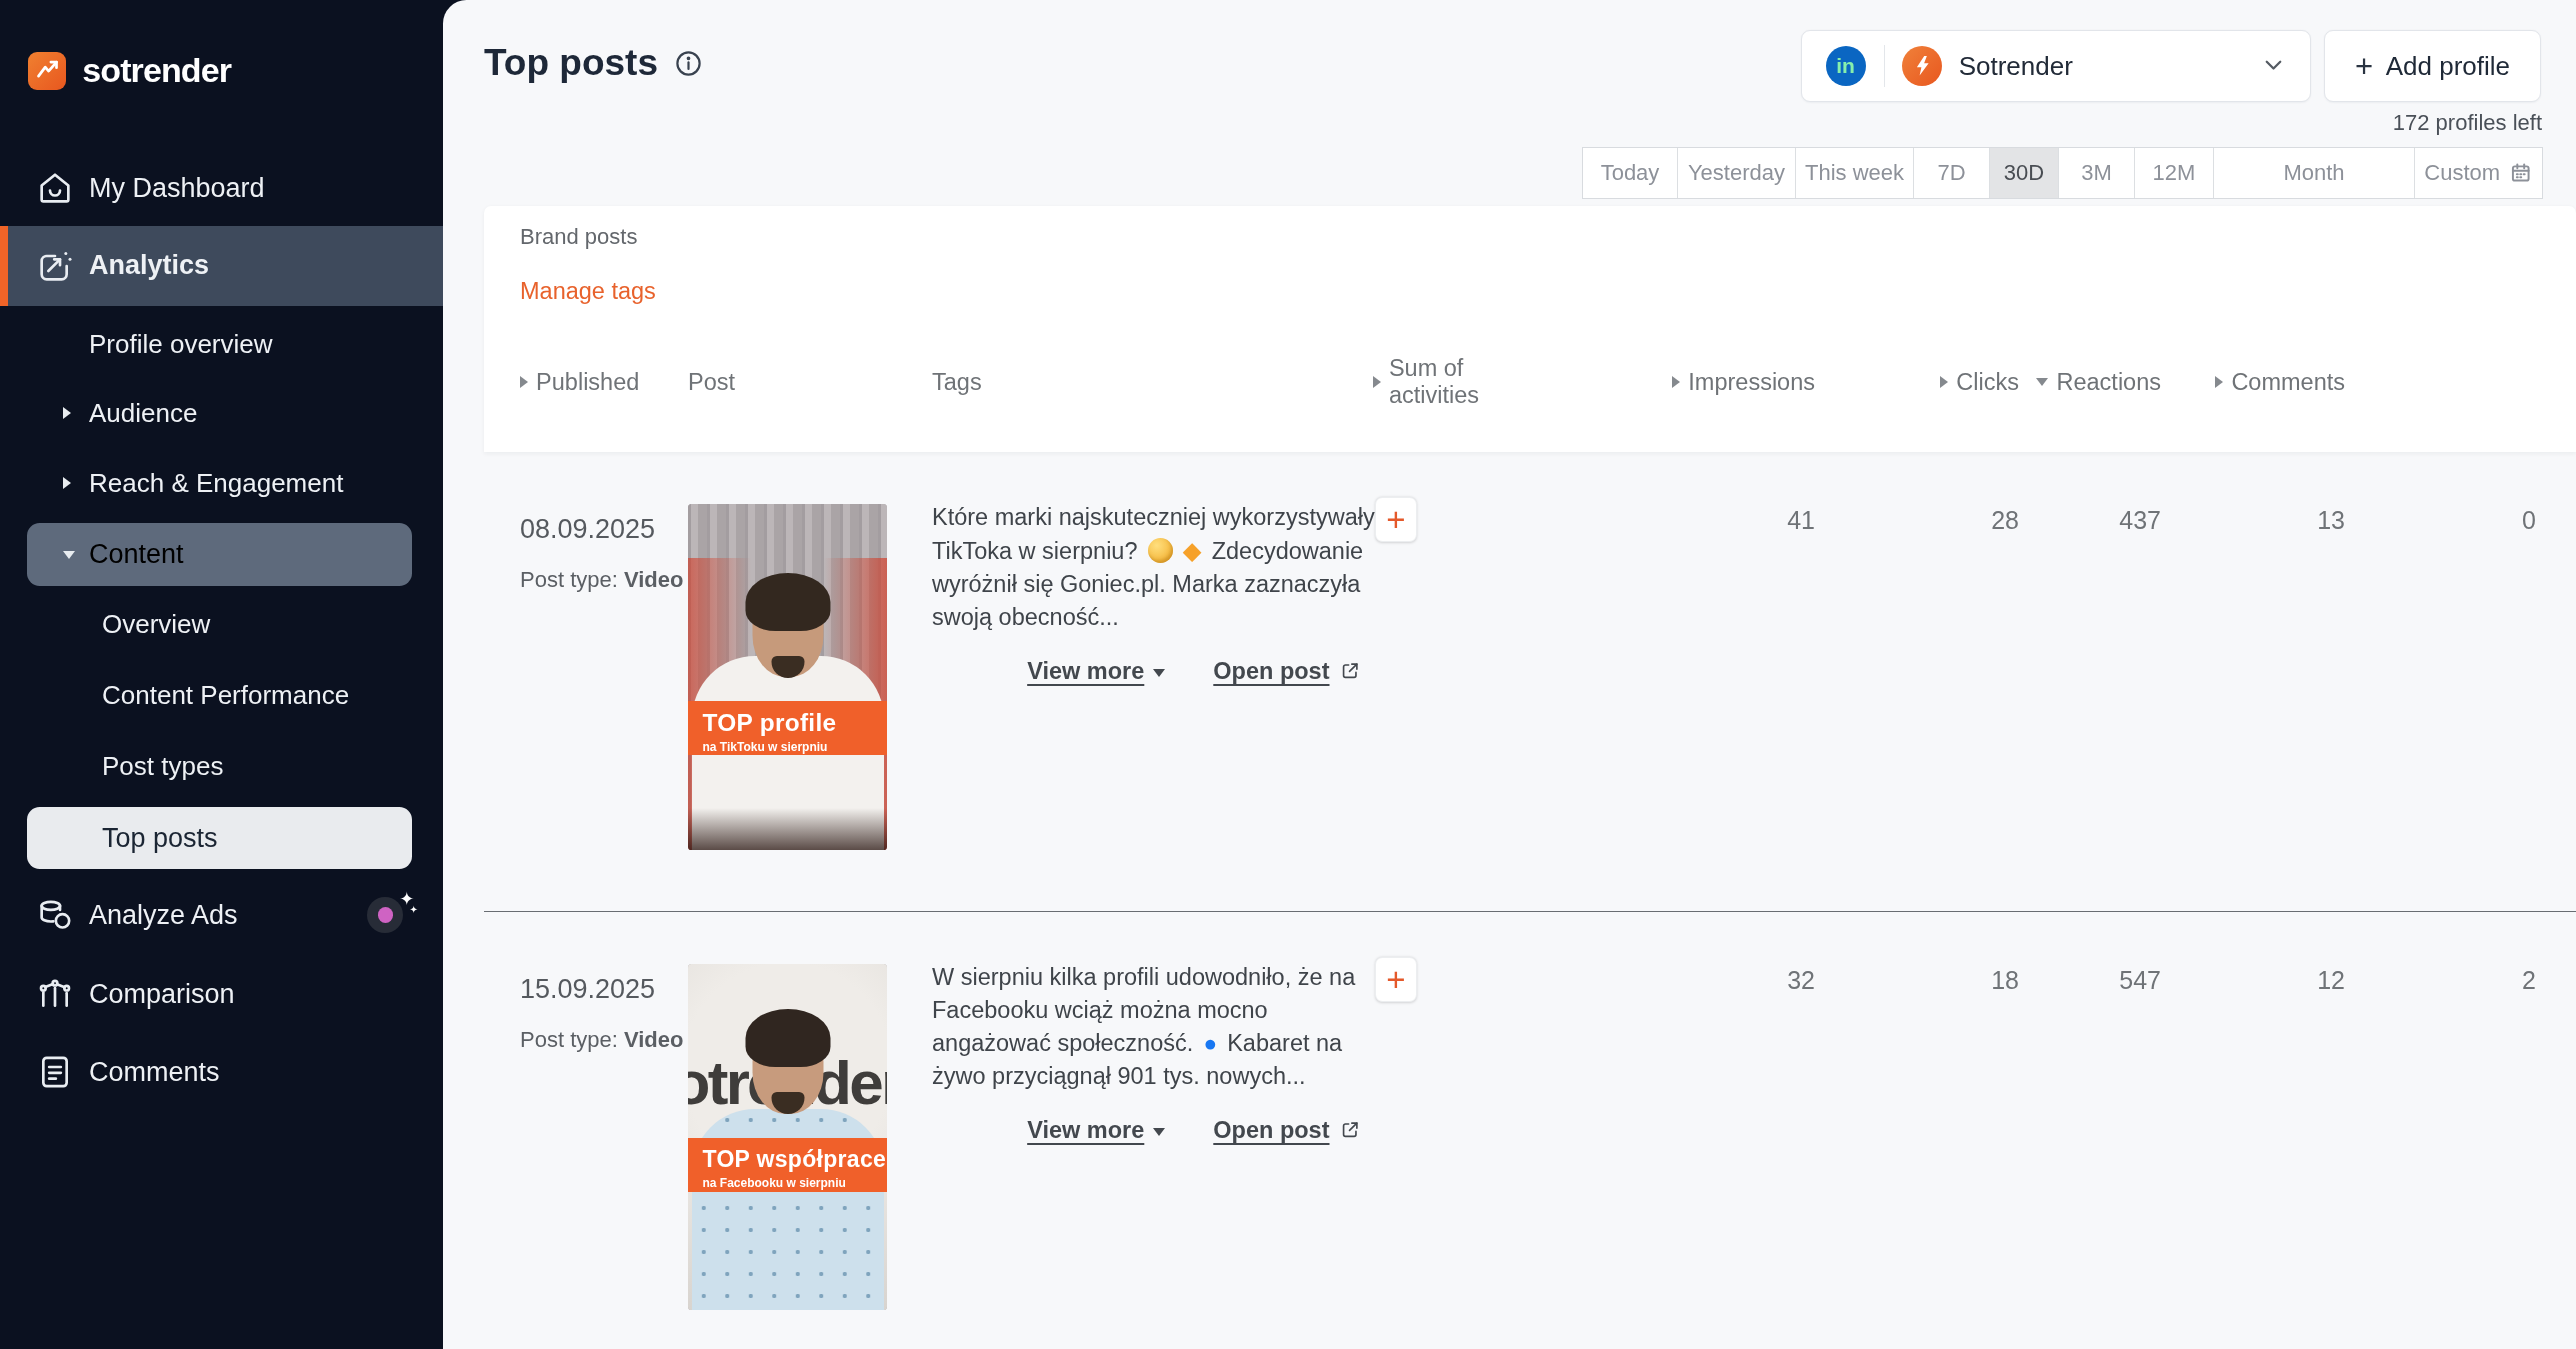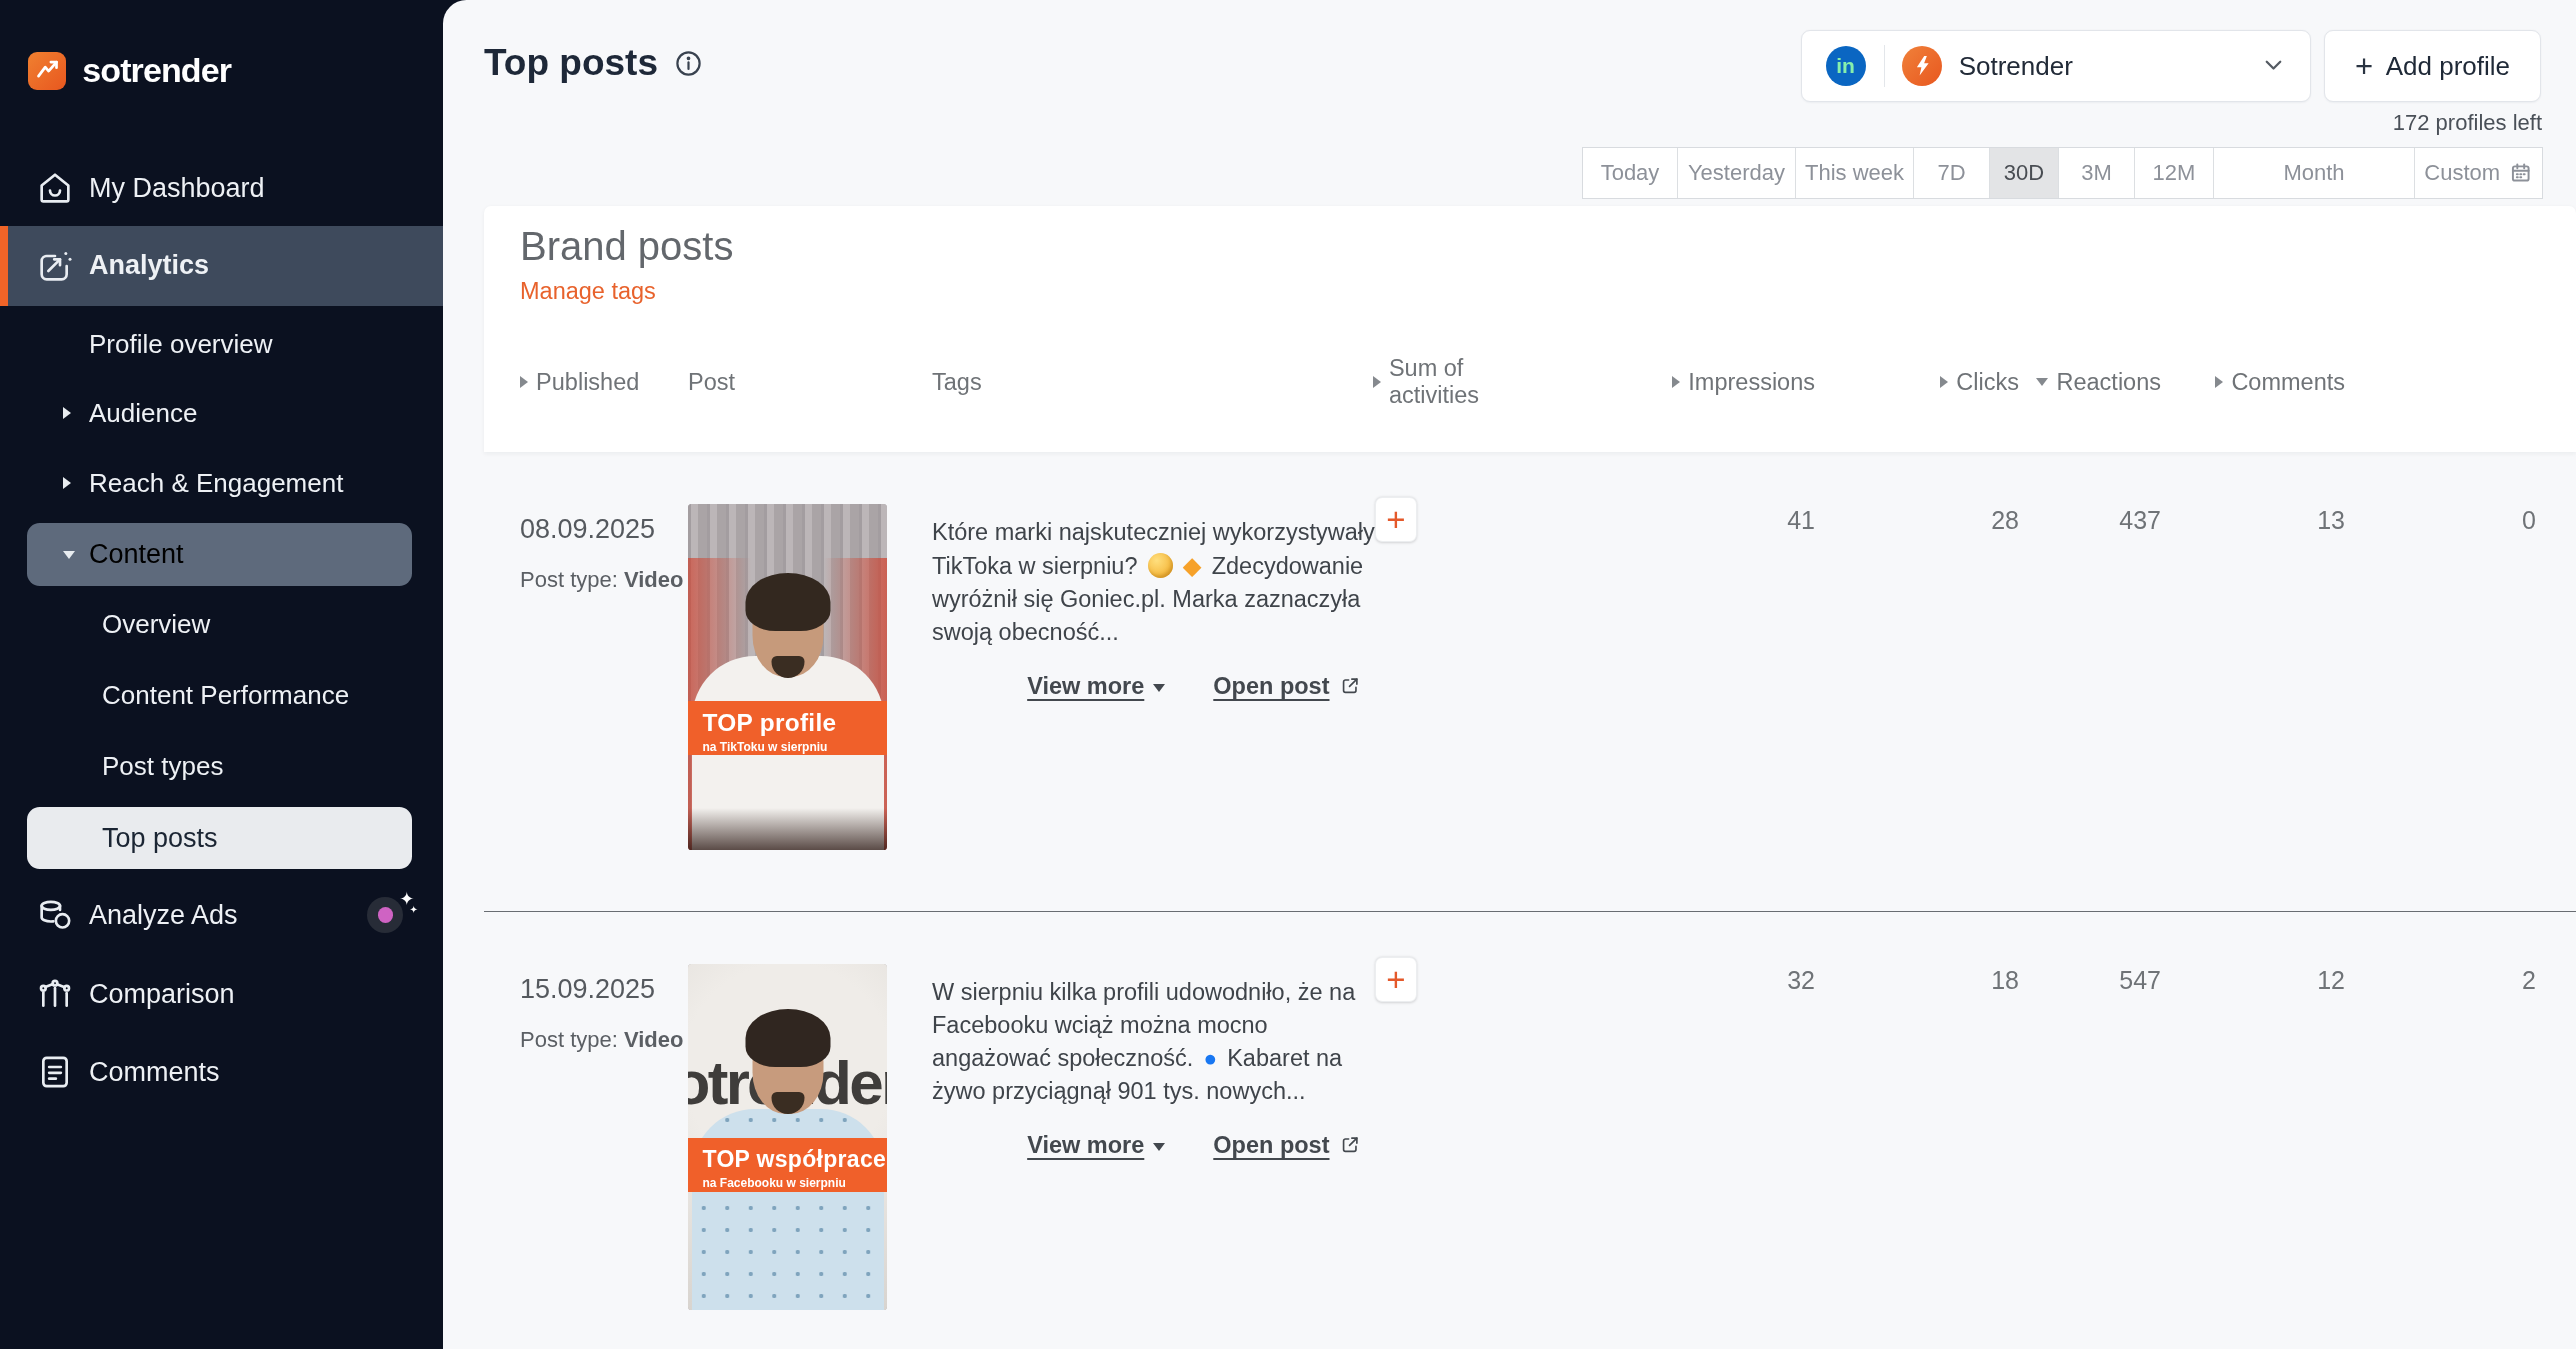--- a/index.html
+++ b/index.html
@@ -55,39 +55,39 @@
   
   .date-ranges{position:absolute;left:1139px;top:147px;width:961px;height:52px;background:#fff;border:0.9px solid #d8dbdf;
     display:flex;box-sizing:border-box;}
   .dr-btn{height:100%;display:flex;align-items:center;justify-content:center;gap:9px;font-family:inherit;border:none;
     background:transparent;border-left:0.9px solid #dcdfe2;font-size:22px;color:#8d9199;cursor:pointer;padding:0;}
   .dr-btn:first-child{border-left:none;}
   .dr-btn.active{background:#e3e4e6;color:#494d53;}
   
   .card{position:absolute;left:41px;top:206px;width:2092px;height:246px;background:#fff;border-radius:7.2px 7.2px 0 0;
     box-shadow:0 1.8px 4.5px rgba(20,30,40,.05);box-sizing:border-box;}
-  .section-title{position:absolute;left:36px;top:18px;font-size:40px;font-weight:500;color:#63676c;margin:0;}
+  .section-title{position:absolute;left:36px;top:18px;font-size:22px;font-weight:500;color:#63676c;margin:0;}
   .manage-tags{position:absolute;left:36px;top:72px;font-size:23.5px;color:#e8622c;cursor:pointer;}
   .grid{display:grid;grid-template-columns:204px 244px 443px 104px 336px 204px 142px 184px 191px;}
   .thead{position:absolute;left:0;bottom:43px;right:41px;}
   .th{font-size:23.5px;color:#6f7377;display:flex;align-items:center;gap:8.1px;}
   .th.num{justify-content:flex-end;}
   .th .tri-r{border-left-color:#85898e;border-top-width:6.3px;border-bottom-width:6.3px;border-left-width:8.1px;}
   .th .tri-d{border-top-color:#85898e;border-left-width:6.3px;border-right-width:6.3px;border-top-width:8.1px;}
   .th-published{padding-left:36px;}
   
   .rows{position:absolute;left:41px;top:452px;width:2092px;}
   .row{position:relative;height:459px;}
   .row.sep{border-top:1.8px solid #696d72;}
   .cell-pub{padding:62px 0 0 36px;}
   .pub-date{font-size:27px;color:#55595e;}
   .pub-type{margin-top:22px;font-size:22px;color:#5b5f64;}
   .pub-type b{font-weight:700;}
   .cell-thumb{padding-top:52px;}
-  .cell-text{padding-top:64px;}
+  .cell-text{padding-top:49px;}
   .post-text{width:452px;font-size:23.5px;line-height:33px;color:#3f444a;}
   .post-text .t{white-space:normal;}
   .emoji-think{display:inline-block;width:25px;height:25px;border-radius:50%;vertical-align:-3.6px;margin:0 3.6px;
     background:radial-gradient(circle at 35% 30%,#ffdf7e,#f5b83d 70%,#e89b2a);box-shadow:inset -1.8px -2.7px 3.6px rgba(180,120,20,.5);}
   .emoji-diamond{color:#f6a129;font-size:24.4px;margin-right:3.6px;}
   .emoji-circle{color:#1877f2;font-size:22.6px;margin:0 3.6px;}
   .post-links{width:452px;margin-top:23.5px;display:flex;justify-content:flex-end;gap:48px;padding-right:23.5px;box-sizing:border-box;}
   .plink{display:flex;align-items:center;gap:9px;font-size:23.5px;font-weight:600;color:#43484e;cursor:pointer;}
   .plink u{text-decoration:underline;text-underline-offset:4.5px;}
   .caret-d{width:0;height:0;border-left:6.3px solid transparent;border-right:6.3px solid transparent;border-top:8.1px solid #43484e;margin-top:3.6px;}

